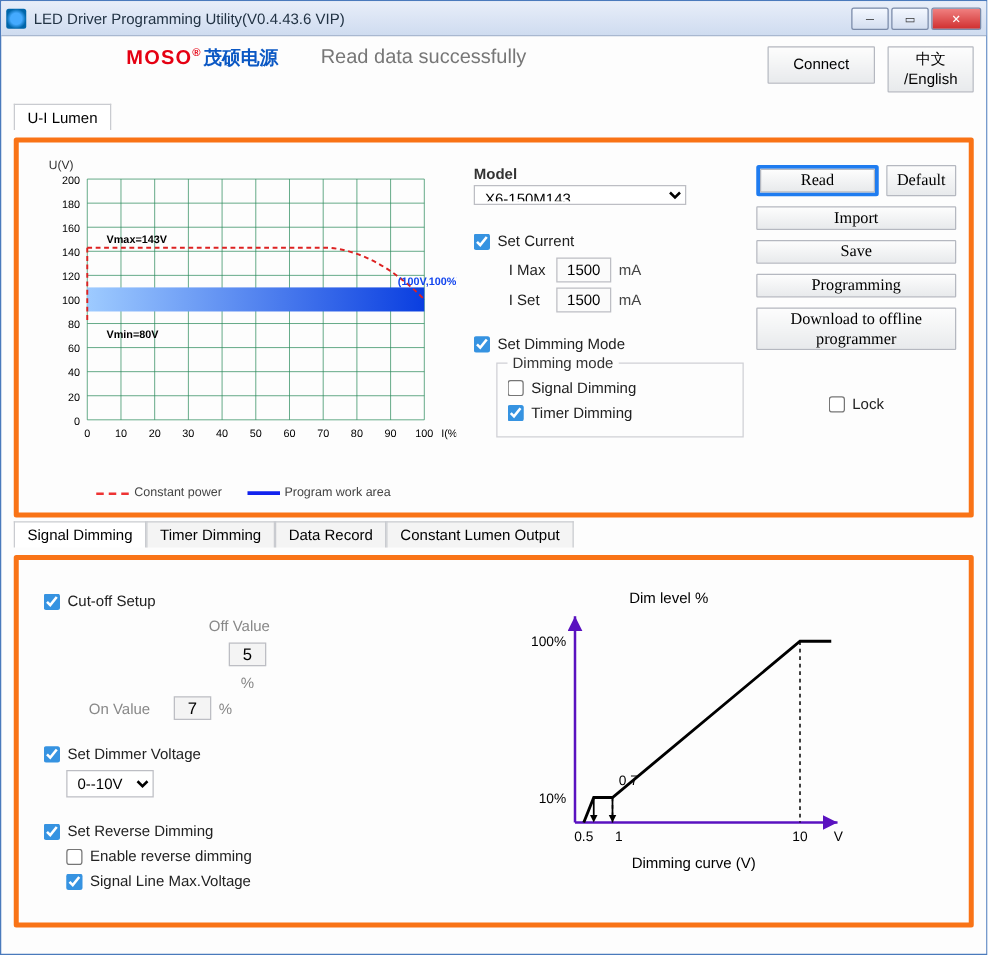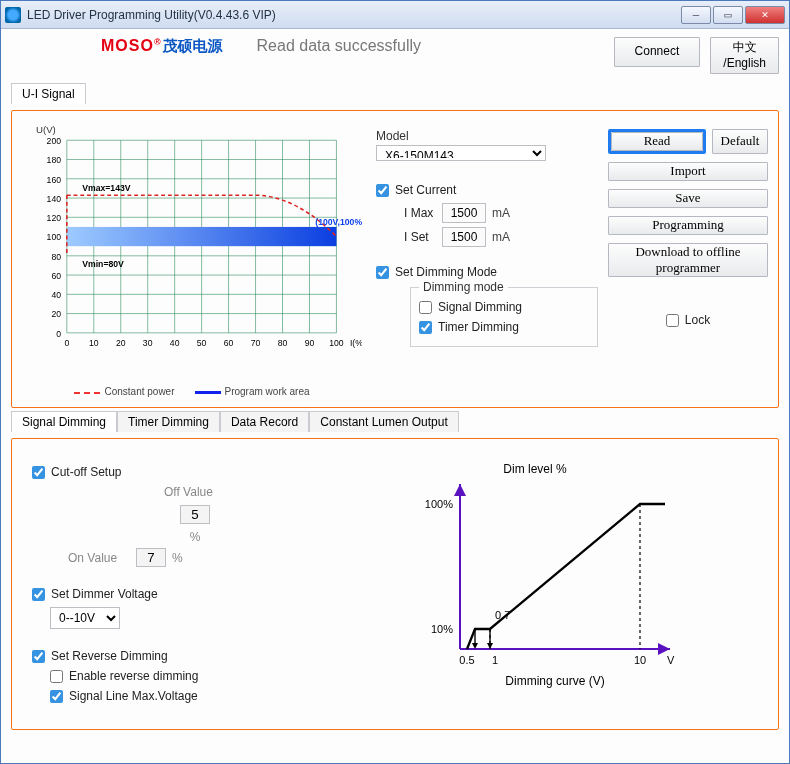--- a/index.html
+++ b/index.html
@@ -12,39 +12,39 @@
 .winbtn { width: 30px; height: 18px; border: 1px solid #7a8aa8; background: linear-gradient(#f4f8ff,#d4def0); display: flex; align-items: center; justify-content: center; font-size: 9px; color: #333; border-radius: 2px; margin-left: 2px; }
 .winbtn.close { background: linear-gradient(#f08080,#d03030); color: #fff; width: 40px; }
 .content { padding: 8px 10px; position: relative; }
 .topbar { display: flex; align-items: flex-start; gap: 10px; margin-bottom: 8px; padding-left: 90px;}
 .logo { font-weight: bold; font-size: 16px; }
 .logo .m { color: #e50012; font-family: Arial Black, Arial; letter-spacing: 1px;}
 .logo .cn { color: #0b58c4; font-size: 15px; margin-left: 2px;}
 .statusmsg { color: #777; font-size: 16px; margin-left: 24px; flex: 1; }
 .tbtn { border: 1px solid #b5b8c0; background: linear-gradient(#fdfdfd,#e8eaec); padding: 4px 14px; font-size: 12px; cursor: pointer; border-radius: 1px; text-align: center; line-height: 1.3;}
 .tbtn.big { padding: 6px 20px; }
-.section { border: 1px solid #f97316; border-radius: 2px; padding: 10px; position: relative; margin-top: 8px; }
+.section { border: 4px solid #f97316; border-radius: 2px; padding: 10px; position: relative; margin-top: 8px; }
 .tabhdr { position: relative; margin-bottom: -1px; z-index: 2;}
 .tab { display: inline-block; border: 1px solid #c9cbd0; border-bottom: none; padding: 3px 10px; background: #f4f4f4; font-size: 12px; position: relative; top: 1px; cursor: pointer;}
 .tab.active { background: #fff; font-weight: 500;}
 .midrow { display: flex; gap: 14px; }
 .chartbox { width: 340px; }
 .svgchart { width: 340px; height: 260px; }
 .rightcol { flex: 1; display: flex; gap: 10px; }
 .midcol { flex: 1; padding-top: 8px;}
 .btncol { width: 160px; display: flex; flex-direction: column; gap: 8px; padding-top: 8px;}
 .btncol .tbtn { width: 100%; padding: 0 4px; font-size: 13px; font-family: Liberation Serif, serif;}
 .highlightbox { border: 3px solid #1f7cf0; padding: 0px; border-radius: 2px;}
 .fld { display: flex; align-items: center; gap: 6px; margin: 4px 0; font-size: 12px; color: #222;}
 .fld .lbl { width: 60px; display: inline-block; text-align: left; padding-left: 28px;}
 .fld input.nbox { width: 44px; padding: 2px 4px; border: 1px solid #bdbec4; background: #fbfbfb; text-align: center; font-size: 12px;}
 .fld .unit { color: #444; }
 .chk { display: flex; align-items: center; gap: 6px; margin: 6px 0; font-size: 12px; color: #222;}
 .chk input { accent-color: #3693e1; width: 13px; height: 13px;}
-.grphdr { font-size: 12px; color: #333; margin-bottom: 2px; }
+.grphdr { font-size: 12px; color: #333; margin-bottom: 2px; font-weight: bold; }
 select { border: 1px solid #bdbec4; padding: 2px 4px; font-size: 12px; background: #fff; height: 22px;}
 .model-sel { flex: 1; height: 16px;}
 .grp { border: 1px solid #cfd0d5; padding: 6px 8px; margin: 8px 0; position: relative;}
 .grp .gt { position: absolute; top: -8px; left: 8px; background: #fdfdfd; padding: 0 4px; font-size: 12px; color: #333;}
 .bottom { margin-top: 2px; }
 .botcontent { display: flex; gap: 20px; padding: 10px; }
 .botleft { width: 290px; }
 .botright { flex: 1; display: flex; justify-content: center; align-items: flex-start; }
 .sub { padding-left: 18px; }
 .small-in { width: 30px; padding: 1px 3px; border: 1px solid #bdbec4; text-align: center; background: #f4f4f4;}
@@ -70,21 +70,21 @@
     <div class="topbar">
       <span class="logo">
         <span class="m">MOSO</span><sup style="color:#e50012;font-size:9px;">®</sup><span class="cn">茂硕电源</span>
       </span>
       <span class="statusmsg">Read data successfully</span>
       <button class="tbtn big">Connect</button>
       <button class="tbtn" style="white-space:pre-line; padding:2px 12px;">中文
 /English</button>
     </div>
 
-    <div class="tabhdr"><span class="tab active">U-I Signal</span></div>
+    <div class="tabhdr"><span class="tab active">U-I Lumen</span></div>
     <div class="section">
       <div class="midrow">
 
         <div class="chartbox">
           <svg class="svgchart" viewBox="0 0 340 270">
             <text x="8" y="12" font-size="10" fill="#333">U(V)</text>
 
             <g stroke="#2a8a5a" stroke-width="0.6">
 
               <line x1="40" y1="20" x2="320" y2="20"></line>
@@ -177,21 +177,21 @@
                 <span class="lbl">I Set</span>
                 <input class="nbox" value="1500" style="">
                 <span class="unit">mA</span>
               </div>
 
             <div style="height:8px;"></div>
             <label class="chk">
                 <input type="checkbox" checked="" style="">
                 <span>Set Dimming Mode</span>
               </label>
-            <div class="grp" style="margin-left:34px;">
+            <div class="grp" style="margin-left:18px;">
               <span class="gt">Dimming mode</span>
               <label class="chk">
                   <input type="checkbox" style="">
                   <span>Signal Dimming</span>
                 </label>
               <label class="chk">
                   <input type="checkbox" checked="" style="">
                   <span>Timer Dimming</span>
                 </label>
             </div>

